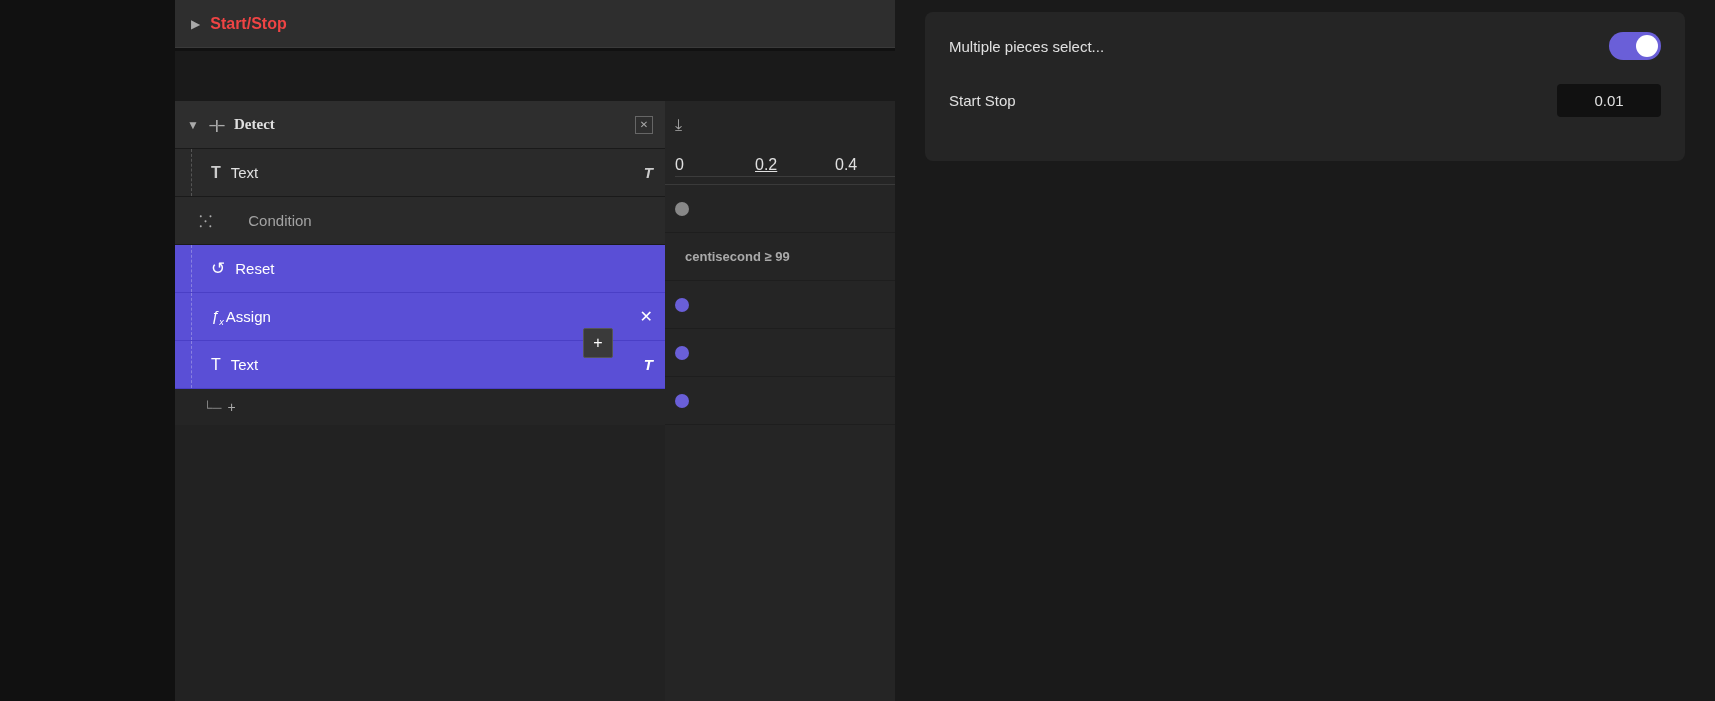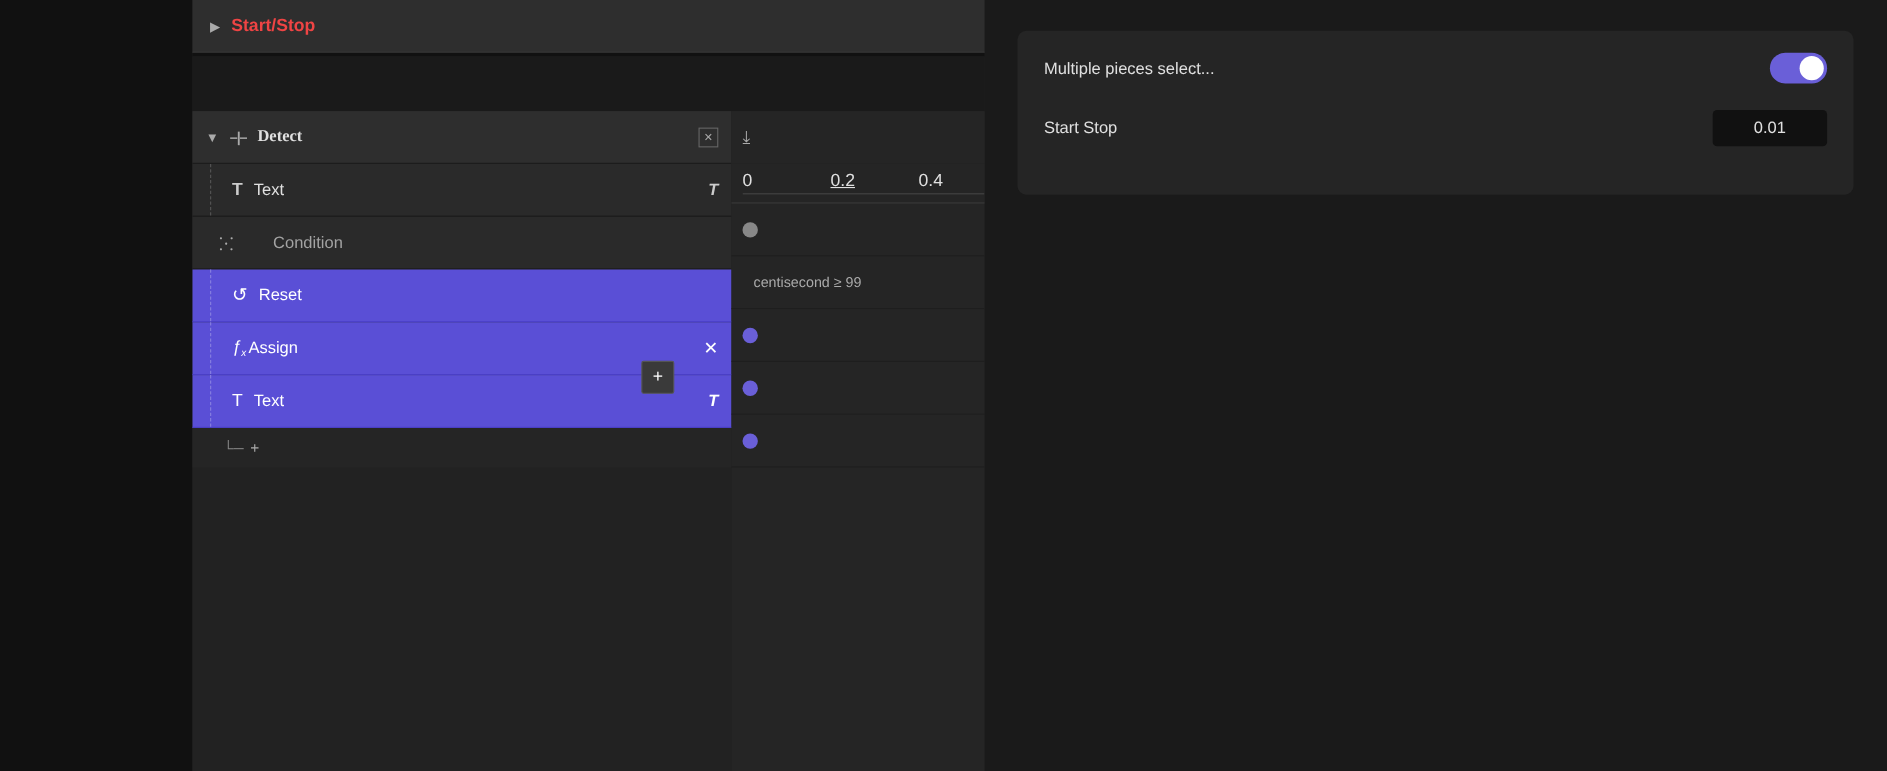--- a/index.html
+++ b/index.html
@@ -35,21 +35,21 @@
       display: flex;
       flex-direction: column;
       height: 701px;
       position: relative;
     }
 
     
     .right-panel {
       flex: 1;
       background: #1a1a1a;
-      padding: 28px 30px;
+      padding: 12px 30px;
     }
 
     
     .start-stop-header {
       background: #2e2e2e;
       height: 48px;
       display: flex;
       align-items: center;
       padding: 0 16px;
       gap: 10px;
@@ -465,21 +465,21 @@
 
           <svg style="position:absolute; bottom:0; left:10px; width:calc(100% - 10px); height:8px;">
             <line x1="0" y1="0" x2="300" y2="0" stroke="#555" stroke-width="1"></line>
           </svg>
         </div>
 
         <div class="timeline-row">
           <span class="timeline-dot"></span>
         </div>
 
-        <div class="timeline-row" style="padding-left:10px;">
+        <div class="timeline-row" style="padding-left:10px;font-weight:bold;">
           <span class="condition-text">centisecond ≥ 99</span>
         </div>
 
         <div class="timeline-row">
           <span class="timeline-dot timeline-dot-purple"></span>
         </div>
 
         <div class="timeline-row">
           <span class="timeline-dot timeline-dot-purple"></span>
         </div>

